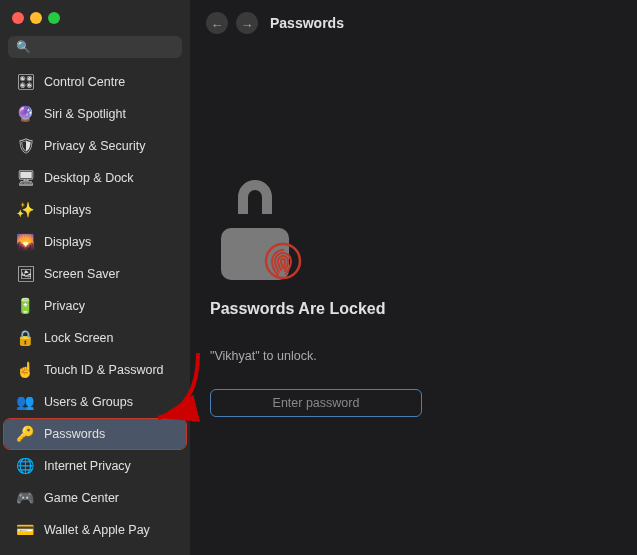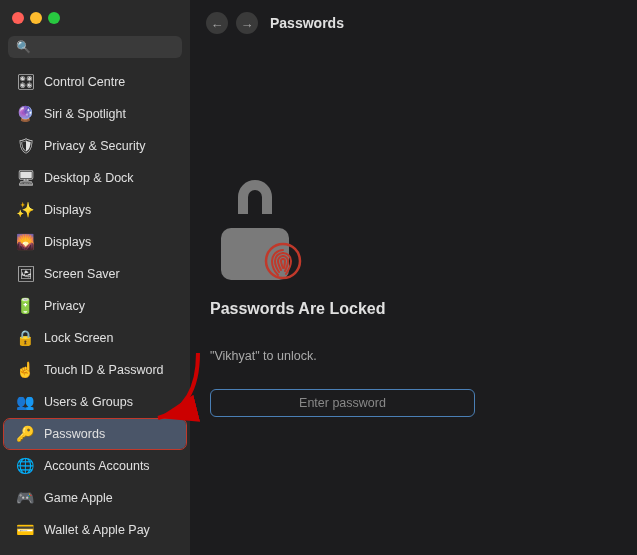--- a/index.html
+++ b/index.html
@@ -183,21 +183,21 @@
     .locked-subtitle {
       font-size: 12.5px;
       color: #aaa;
       text-align: center;
       max-width: 260px;
       line-height: 1.5;
       margin-bottom: 24px;
     }
 
     .password-input-container {
-      width: 265px;
+      width: 212px;
     }
     .password-input {
       width: 100%;
       background: transparent;
       border: 1.5px solid #4a7fb5;
       border-radius: 6px;
       padding: 6px 12px;
       color: #aaa;
       font-size: 12.5px;
       outline: none;
@@ -299,26 +299,26 @@
       <span class="item-label">Users &amp; Groups</span>
     </div>
 
     <div class="sidebar-item selected">
       <span class="item-icon">🔑</span>
       <span class="item-label">Passwords</span>
     </div>
 
     <div class="sidebar-item">
       <span class="item-icon">🌐</span>
-      <span class="item-label">Accounts Accounts</span>
+      <span class="item-label">Internet Privacy</span>
     </div>
 
     <div class="sidebar-item">
       <span class="item-icon">🎮</span>
-      <span class="item-label">Game Apple</span>
+      <span class="item-label">Game Center</span>
     </div>
 
     <div class="sidebar-item">
       <span class="item-icon">💳</span>
       <span class="item-label">Wallet &amp; Apple Pay</span>
     </div>
 
     <div style="height:8px; flex-shrink:0;"></div>
 
   </div>

